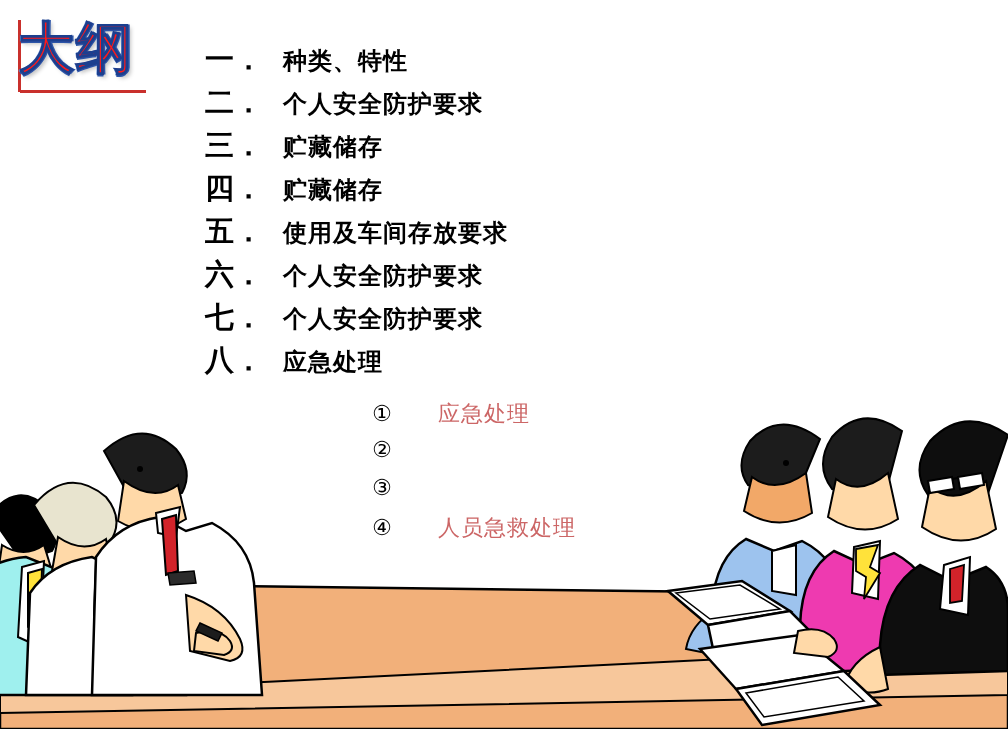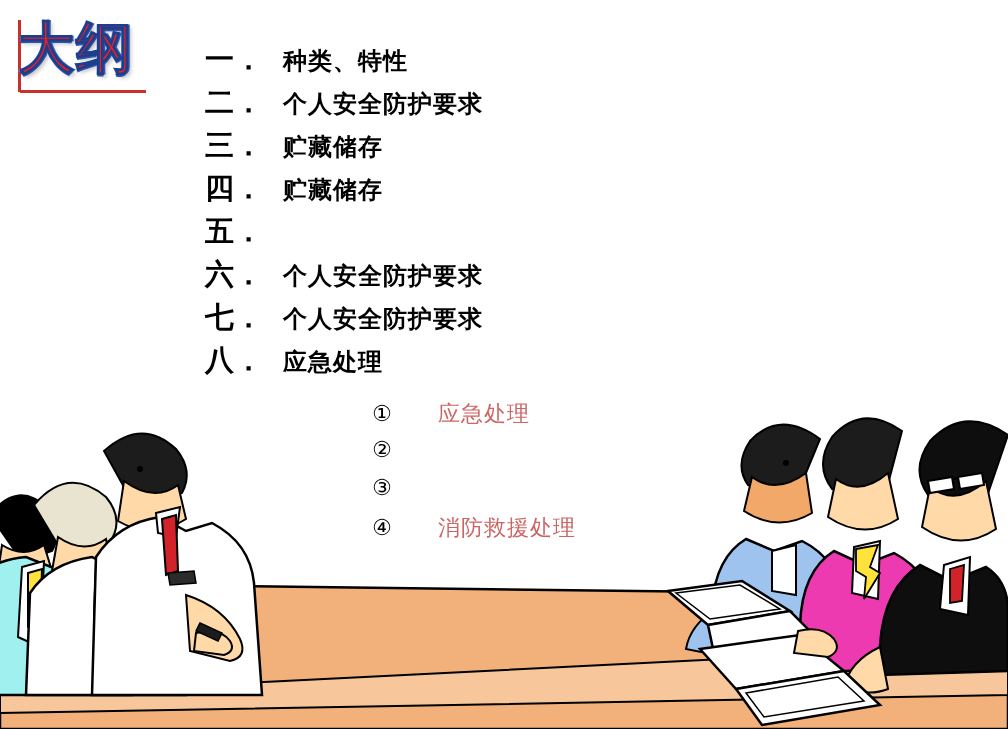--- a/index.html
+++ b/index.html
@@ -157,20 +157,21 @@
       <span class="outline-text">贮藏储存</span>
     </div>
 
     <div class="outline-row">
       <span class="outline-num">四．</span>
       <span class="outline-text">贮藏储存</span>
     </div>
 
     <div class="outline-row">
       <span class="outline-num">五．</span>
+      <span class="outline-text">使用及车间存放要求</span>
     </div>
 
     <div class="outline-row">
       <span class="outline-num">六．</span>
       <span class="outline-text">个人安全防护要求</span>
     </div>
 
     <div class="outline-row">
       <span class="outline-num">七．</span>
       <span class="outline-text">个人安全防护要求</span>
@@ -193,21 +194,21 @@
     <div class="sub-row">
       <span class="sub-marker">②</span>
     </div>
 
     <div class="sub-row">
       <span class="sub-marker">③</span>
     </div>
 
     <div class="sub-row">
       <span class="sub-marker">④</span>
-      <span class="sub-text">消防救援处理</span>
+      <span class="sub-text">人员急救处理</span>
     </div>
 
   </div>
 
   <div id="clipart">
     <svg width="1008" height="334" viewBox="0 0 1008 334" xmlns="http://www.w3.org/2000/svg">
 
       <path d="M0 300 L0 205 L150 190 L960 200 L1008 250 L1008 334 L0 334 Z" fill="#f2b07a" stroke="#000" stroke-width="2.5"></path>
       <path d="M0 300 L0 318 L1008 300 L1008 250 Z" fill="#f7c79b" stroke="#000" stroke-width="2"></path>
 

